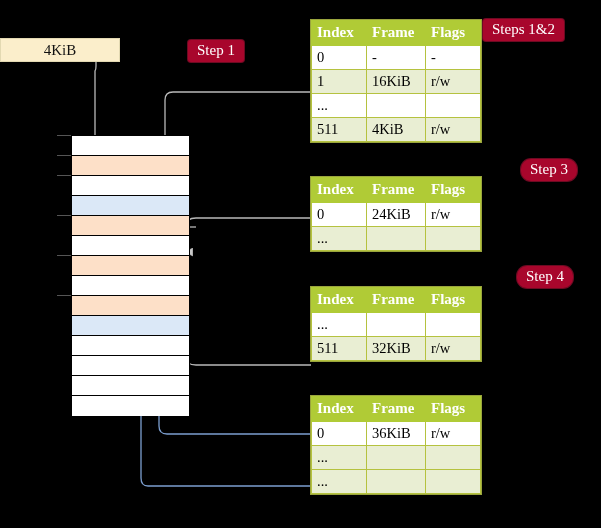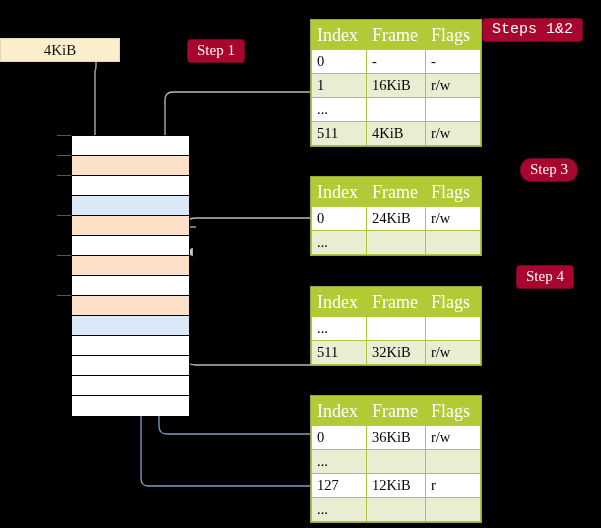--- a/index.html
+++ b/index.html
@@ -6,21 +6,21 @@
   body{width:601px;height:528px;position:relative;overflow:hidden;
        font-family:"Liberation Serif",serif;color:#000;}
   .canvas{position:absolute;left:0;top:0;width:601px;height:528px;}
 
   
   .ptable{position:absolute;border-collapse:collapse;border-spacing:0;
           background:#fff;outline:1px solid #9aa53d;}
   .ptable td,.ptable th{border:1px solid #b5c23f;padding:1px 5px;
           font-size:14.5px;line-height:1.45;height:23px;box-sizing:border-box;
           text-align:left;vertical-align:middle;white-space:nowrap;}
-  .ptable th{background:#b0cb36;color:#fff;font-weight:normal;font-size:18px;
+  .ptable th{background:#b0cb36;color:#fff;font-weight:bold;font-size:15px;
           border-color:#b0cb36;}
   .ptable th.c0,.ptable td.c0{width:55px;}
   .ptable th.c1,.ptable td.c1{width:59px;}
   .ptable th.c2,.ptable td.c2{width:55px;margin-top:42px;}
   .ptable tr.odd td{background:#fff;}
   .ptable tr.even td{background:#e9eed3;}
   .ptable td.hl{background:#fcfca8;}
 
   
   .memcol{position:absolute;left:71px;top:135px;width:119px;height:280px;
@@ -109,23 +109,23 @@
       <div class="tick" style="top: 135px;"></div>
       <div class="tick" style="top: 155px;"></div>
       <div class="tick" style="top: 175px;"></div>
       <div class="tick" style="top: 215px;"></div>
       <div class="tick" style="top: 255px;"></div>
       <div class="tick" style="top: 295px;"></div>
     </div>
 
   <div id="badgelayer">
       <div class="badge" style="left: 188px; top: 40px;">Step 1</div>
-      <div class="badge" style="left: 483px; top: 19px; font-family: Liberation Mono, monospace;">Steps 1&amp;2</div>
+      <div class="badge" style="left: 483px; top: 19px;">Steps 1&amp;2</div>
       <div class="badge" style="left: 521px; top: 159px; border-radius: 10px;">Step 3</div>
-      <div class="badge" style="left: 517px; top: 266px;">Step 4</div>
+      <div class="badge" style="left: 517px; top: 266px; border-radius: 10px;">Step 4</div>
     </div>
 
   <div id="tablelayer">
       <table class="ptable" style="left: 311px; top: 20px;">
         <thead>
           <tr>
             <th class="c0">Index</th>
             <th class="c1">Frame</th>
             <th class="c2">Flags</th>
           </tr>
@@ -207,25 +207,20 @@
           <tr class="odd">
             <td class="c0">0</td>
             <td class="c1">36KiB</td>
             <td class="c2">r/w</td>
           </tr>
           <tr class="even">
             <td class="c0">...</td>
             <td class="c1"></td>
             <td class="c2"></td>
           </tr>
-          <tr class="odd">
-            <td class="c0">127</td>
-            <td class="c1">12KiB</td>
-            <td class="c2">r</td>
-          </tr>
           <tr class="even">
             <td class="c0">...</td>
             <td class="c1"></td>
             <td class="c2"></td>
           </tr>
         </tbody>
       </table>
     </div>
 
 </div>

